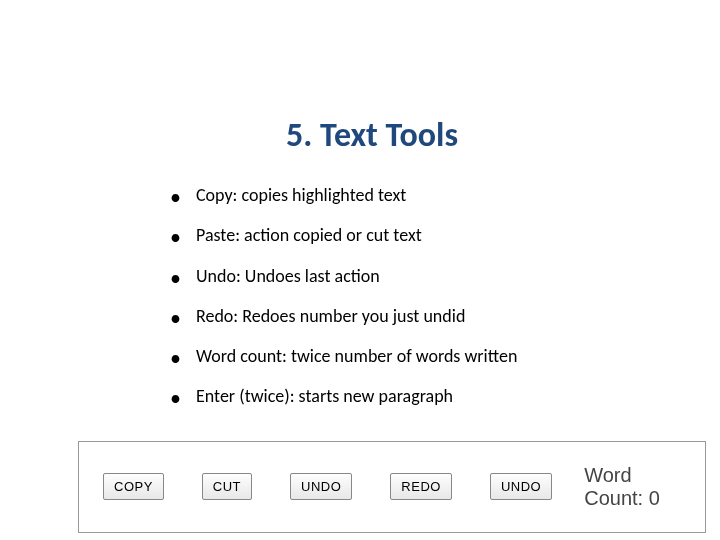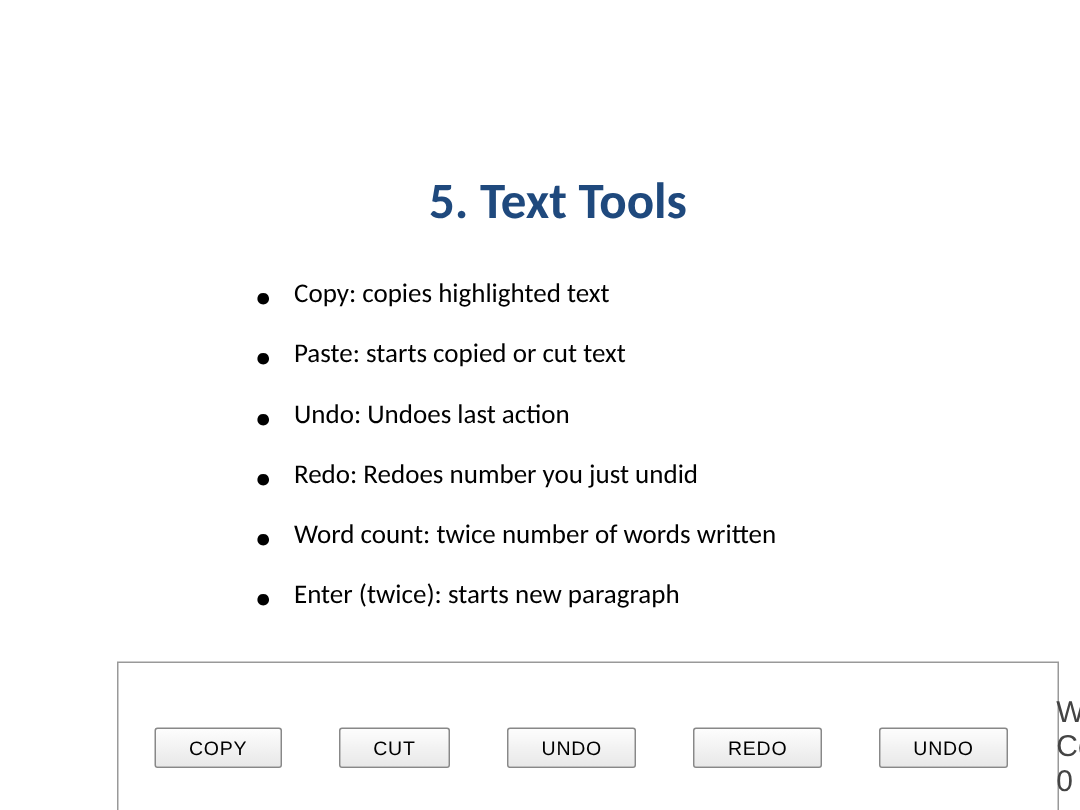--- a/index.html
+++ b/index.html
@@ -53,40 +53,40 @@
       gap: 6px;
     }
     .tool-btn {
       font-family: Arial, sans-serif;
       font-size: 13px;
       font-weight: normal;
       color: #000;
       background: linear-gradient(#fdfdfd, #e8e8e8);
       border: 1px solid #888;
       border-radius: 2px;
-      padding: 5px 22px;
+      padding: 5px 10px;
       cursor: pointer;
       letter-spacing: 0.5px;
     }
     .word-count {
       font-family: Liberation Sans, sans-serif;
       font-size: 20px;
       color: #444;
       margin-left: 10px;
     }
   </style>
 </head>
 <body>
 
 <div class="slide">
   <h1 class="title">5. Text Tools</h1>
 
   <ul class="bullet-list">
     <li>Copy: copies highlighted text</li>
-    <li>Paste: starts copied or cut text</li>
+    <li>Paste: action copied or cut text</li>
     <li>Undo: Undoes last action</li>
     <li>Redo: Redoes number you just undid</li>
     <li>Word count: twice number of words written</li>
     <li>Enter (twice): starts new paragraph</li>
   </ul>
 
   <div class="toolbar-wrap">
     <button class="tool-btn">COPY</button>
     <button class="tool-btn">CUT</button>
     <button class="tool-btn">UNDO</button>

